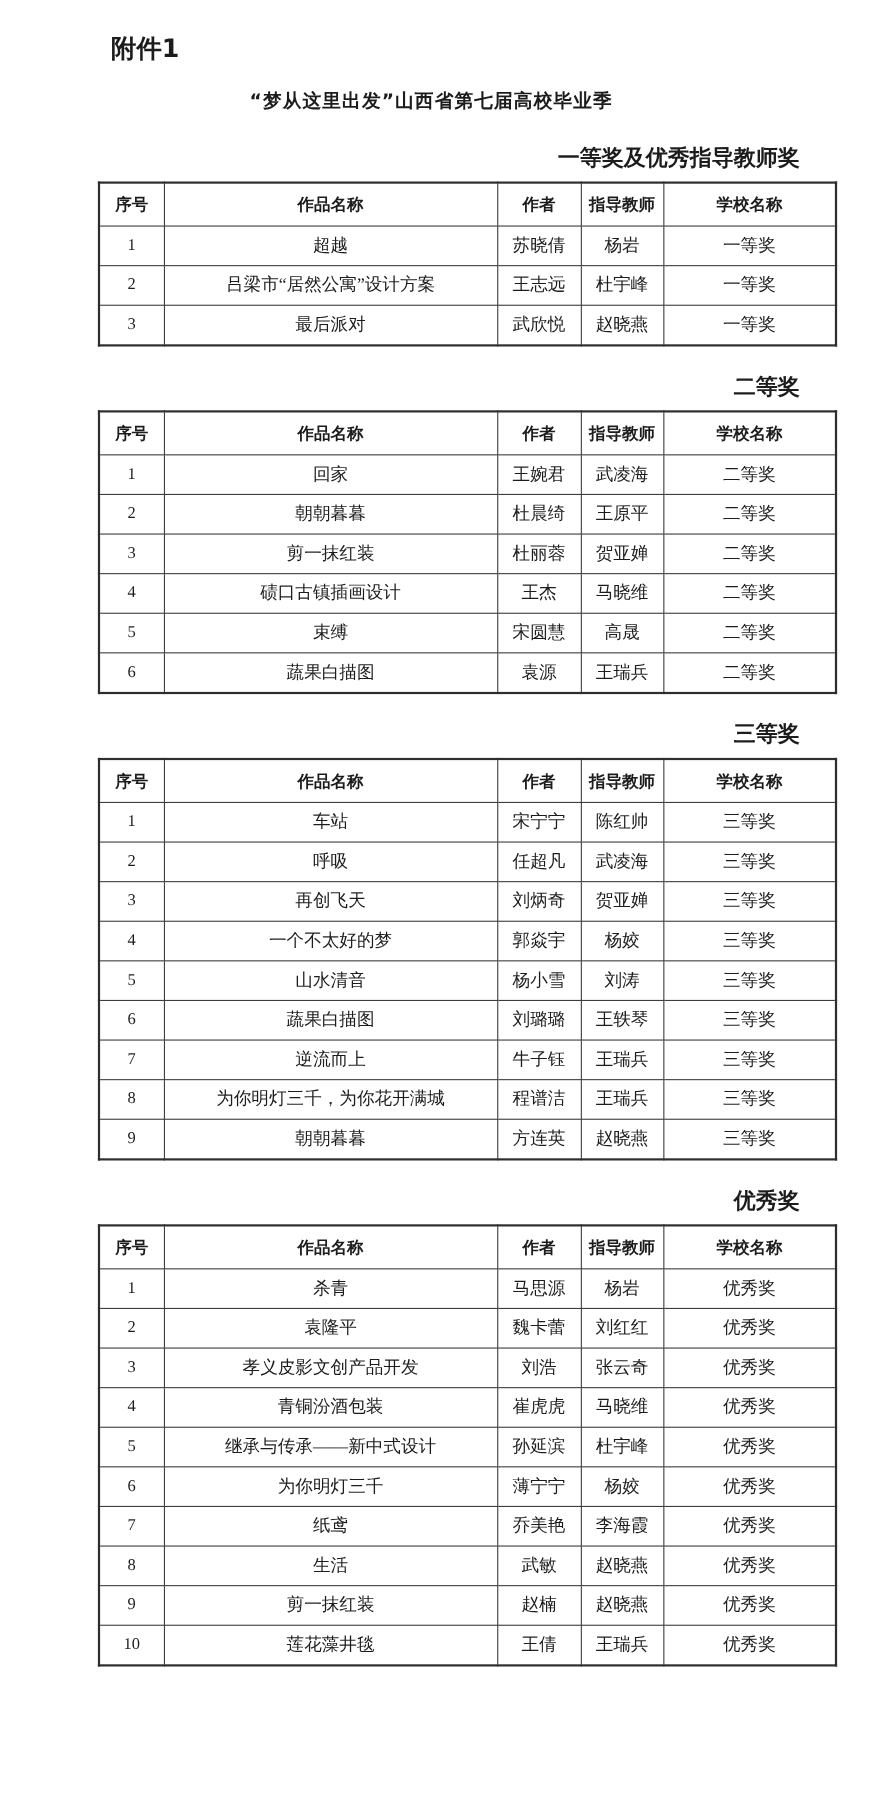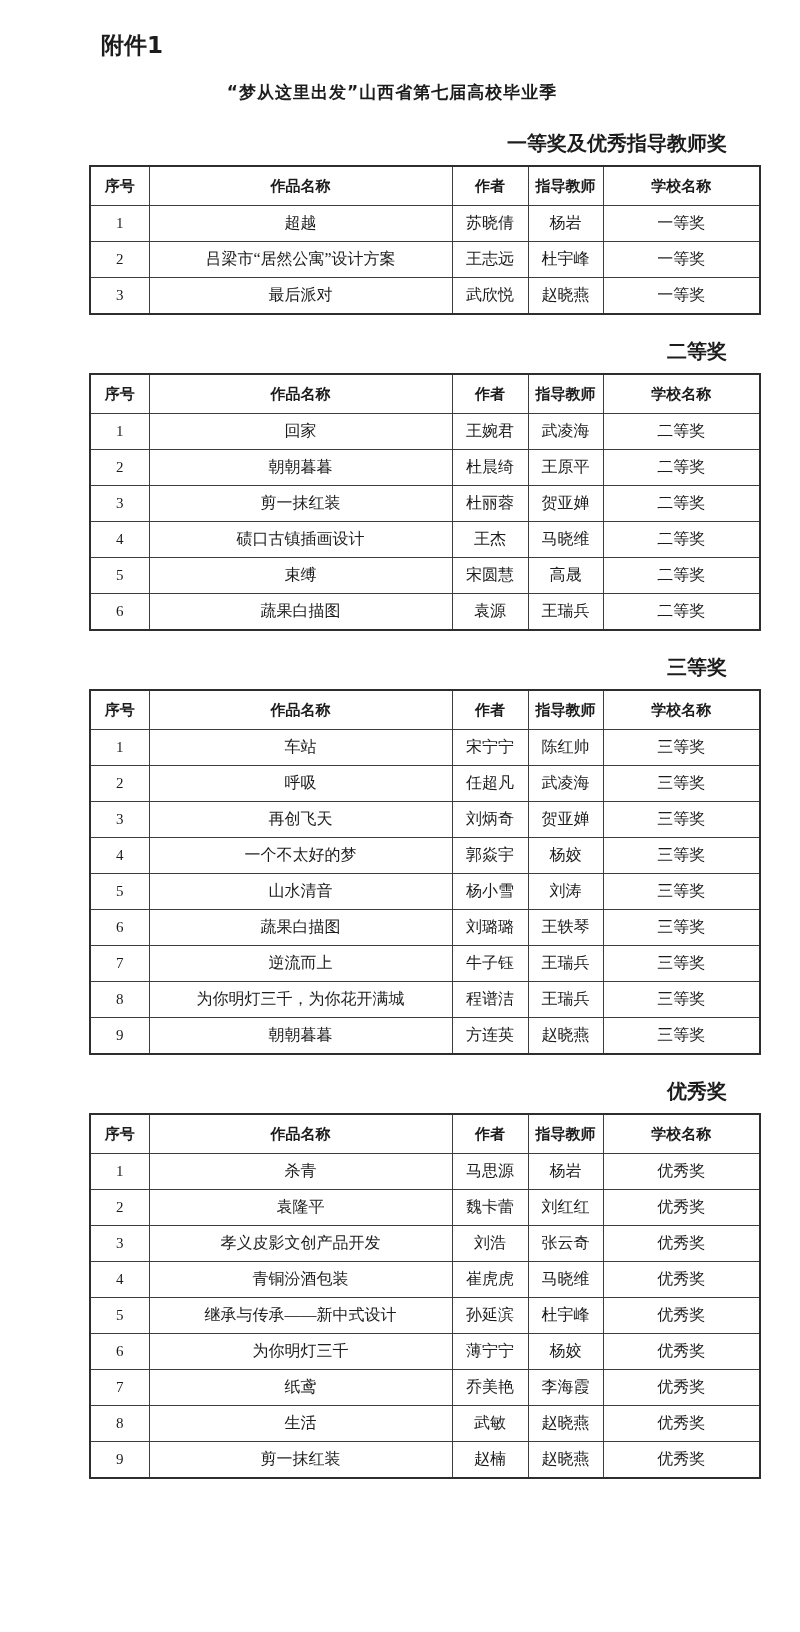--- a/index.html
+++ b/index.html
@@ -361,17 +361,24 @@
               <td>赵晓燕</td>
               <td>优秀奖</td>
             </tr>
             <tr>
               <td class="cell-index">9</td>
               <td>剪一抹红装</td>
               <td>赵楠</td>
               <td>赵晓燕</td>
               <td>优秀奖</td>
             </tr>
+            <tr>
+              <td class="cell-index">10</td>
+              <td>莲花藻井毯</td>
+              <td>王倩</td>
+              <td>王瑞兵</td>
+              <td>优秀奖</td>
+            </tr>
           </tbody>
         </table>
       </section>
     </div>
 </div>
 
 </body></html>

